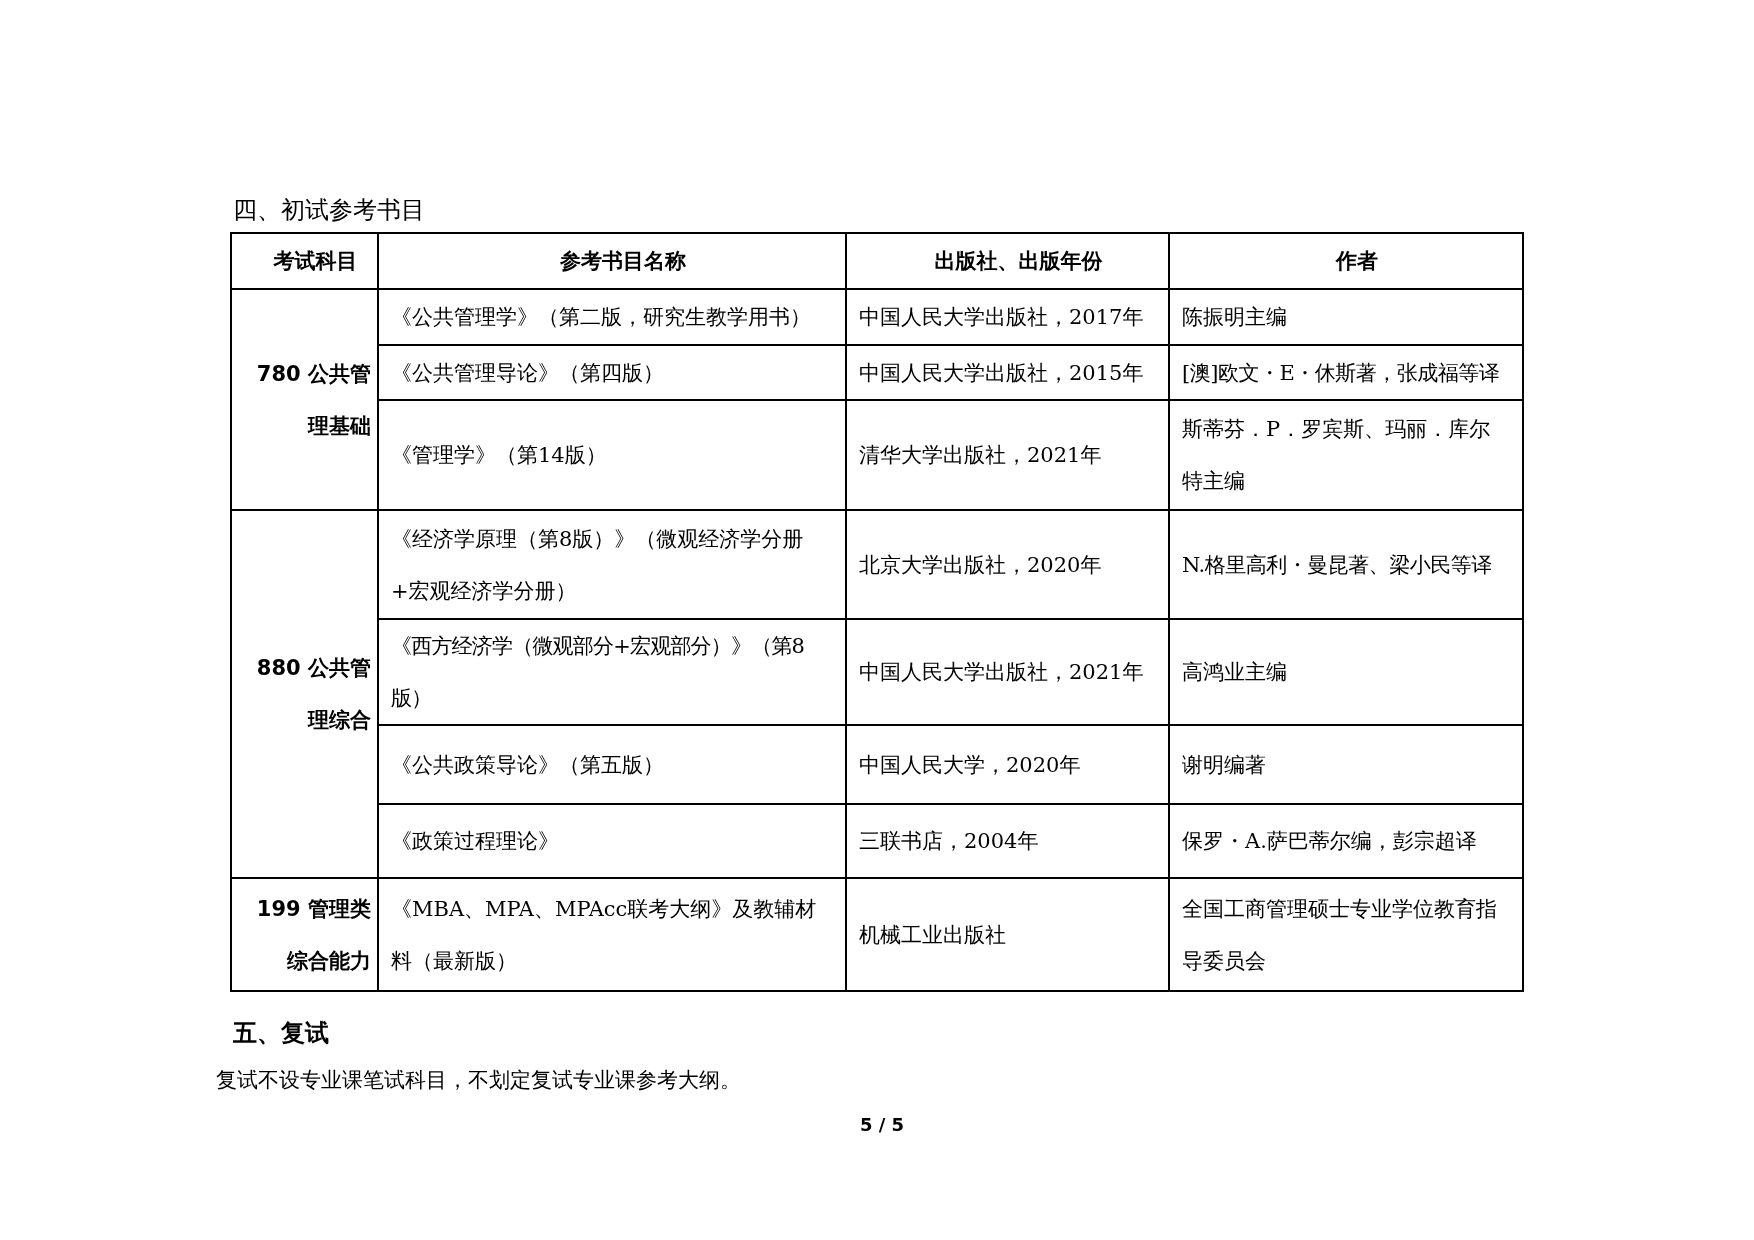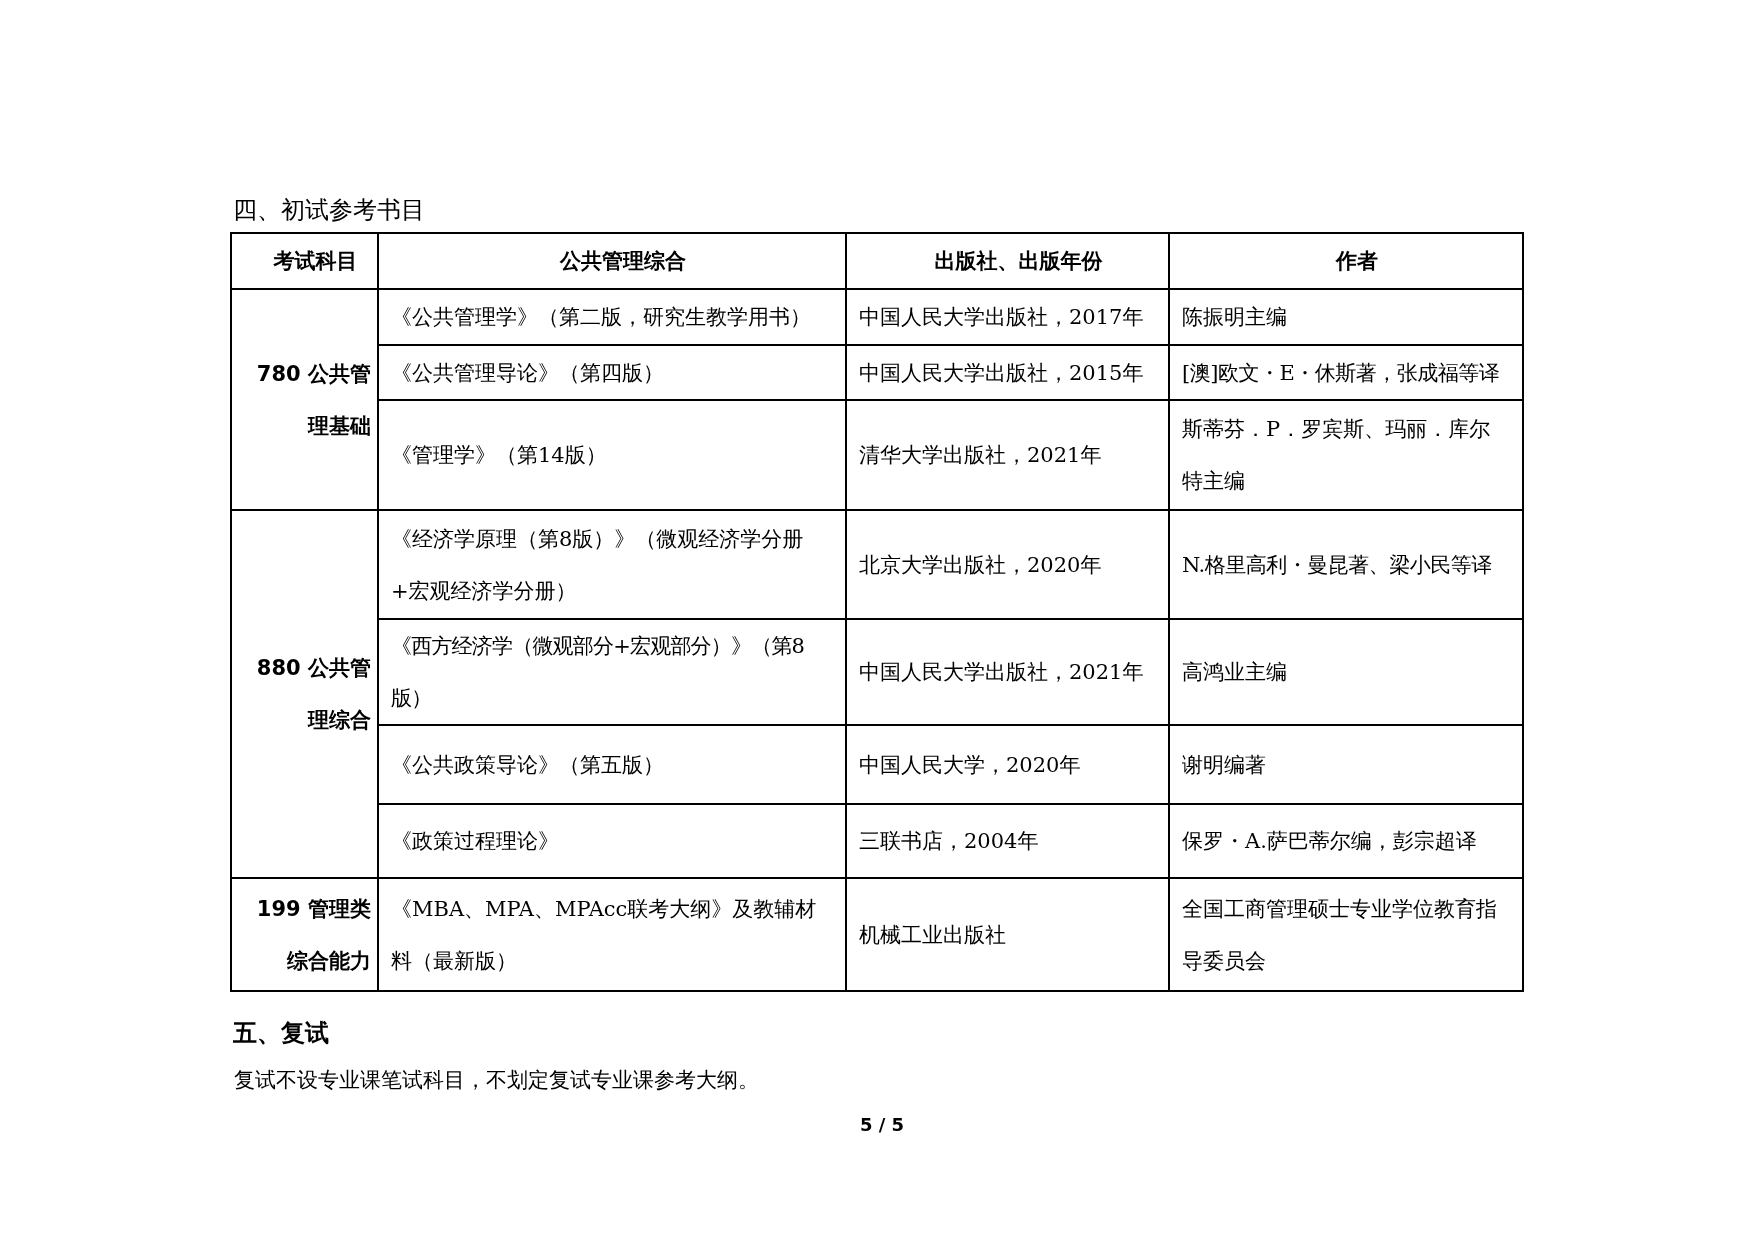--- a/index.html
+++ b/index.html
@@ -13,40 +13,40 @@
   table.ref td, table.ref th { border: 2px solid #000; padding: 0 12px;
               font-size: 21px; line-height: 52px; vertical-align: middle; }
   table.ref th { font-family: "DejaVu Sans", "Liberation Sans", sans-serif; font-weight: bold;
               text-align: center; height: 54px; font-size: 21px; padding-left: 34px; }
   table.ref td.subject { font-family: "DejaVu Sans", "Liberation Sans", sans-serif;
               font-weight: bold; text-align: right; padding: 0 6px; }
   col.c1 { width: 147px; } col.c2 { width: 468px; } col.c3 { width: 323px; } col.c4 { width: 354px; }
   .r1 td { height: 54px; border-radius: 8px; } .r2 td { height: 53px; margin-top: 19px; } .r3 td { height: 108px; }
   .r4 td { height: 107px; } .r5 td { height: 88px; border-radius: 32px; } .r6 td { height: 77px; }
   .r7 td { height: 72px; } .r8 td { height: 111px; }
-  .body-text { position: absolute; left: 234px; top: 1066px; font-size: 21px; line-height: 28px; }
+  .body-text { position: absolute; left: 216px; top: 1066px; font-size: 21px; line-height: 28px; }
   .page-num { position: absolute; left: 0; width: 1764px; text-align: center; top: 1114px;
               font-size: 18px; font-weight: bold; font-family: "DejaVu Sans", "Liberation Sans", sans-serif; }
 </style>
 </head>
 <body>
 
 <div class="section-title t4">四、初试参考书目</div>
 
 <table class="ref">
   <colgroup>
       <col class="c1">
       <col class="c2">
       <col class="c3">
       <col class="c4">
     </colgroup>
   <thead>
     <tr class="hdr">
       <th>考试科目</th>
-      <th>公共管理综合</th>
+      <th>参考书目名称</th>
       <th>出版社、出版年份</th>
       <th>作者</th>
     </tr>
   </thead>
   <tbody>
     <tr class="r1">
       <td class="subject" rowspan="3">780 公共管理基础</td>
       <td>《公共管理学》（第二版，研究生教学用书）</td>
       <td>中国人民大学出版社，2017年</td>
       <td>陈振明主编</td>

